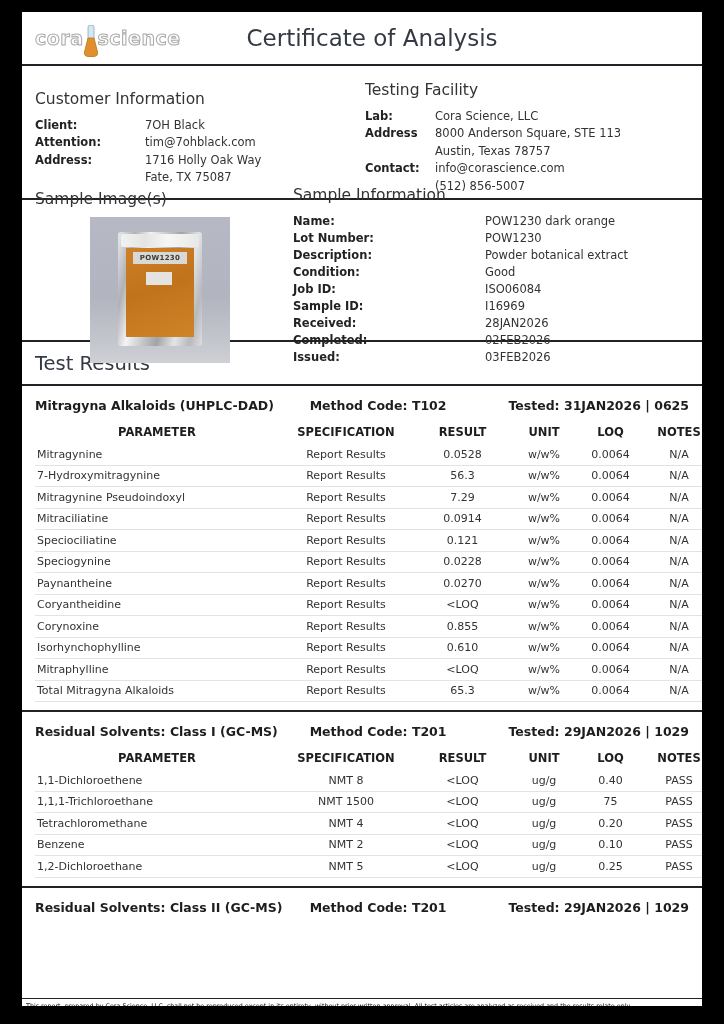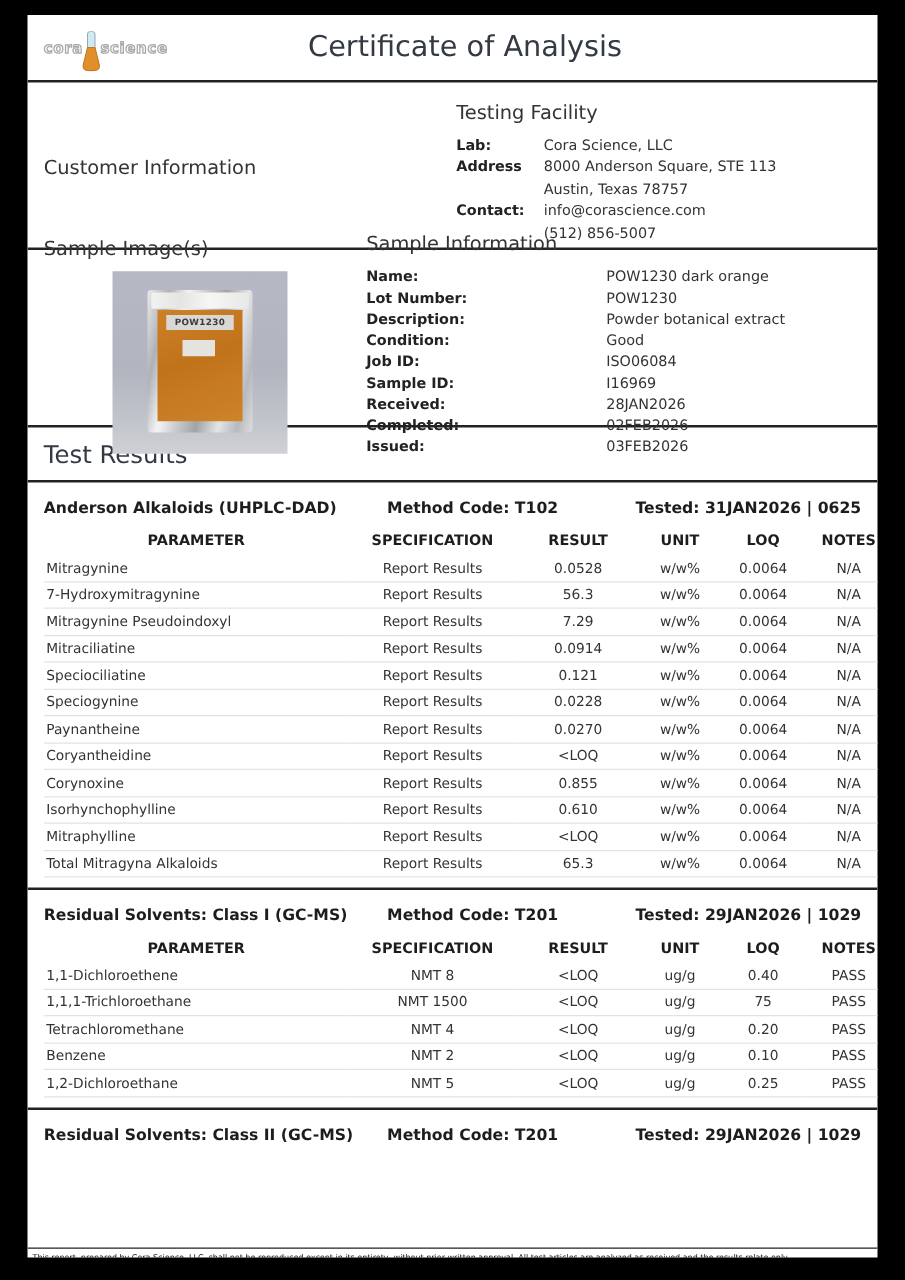--- a/index.html
+++ b/index.html
@@ -11,21 +11,21 @@
     position:absolute;left:22px;top:12px;width:680px;height:994px;
     background:#fff;overflow:hidden;
   }
   
   .header{
     height:54px;border-bottom:2px solid #1f2227;
     display:flex;align-items:center;padding:0 13px;box-sizing:border-box;
   }
   .logo{display:flex;align-items:center;flex:0 0 170px;}
   .logo-text{
-    font-size:12px;font-weight:700;letter-spacing:.5px;color:#fbfbfb;
+    font-size:19px;font-weight:700;letter-spacing:.5px;color:#fbfbfb;
     -webkit-text-stroke:1px #a9a9a9;text-stroke:1px #a9a9a9;
   }
   .logo svg{margin:0 -3px;position:relative;top:4px;}
   .doc-title{
     flex:1;text-align:center;font-size:23px;color:#343a43;
     margin-right:150px; 
   }
   
   .section{border-bottom:2px solid #1f2227;box-sizing:border-box;align-items:center;}
   .info-section{height:134px;display:flex;padding:12px 13px 0 13px;}
@@ -106,20 +106,35 @@
         <path d="M7 13 L3.5 27 Q2.8 31.5 8 31.5 L12 31.5 Q17.2 31.5 16.5 27 L13 13 Z" fill="#e08f2c" stroke="#c07a22" stroke-width="0.8"></path>
       </svg>
       <span class="logo-text">science</span>
     </div>
     <div class="doc-title">Certificate of Analysis</div>
   </div>
 
   <div class="section info-section">
     <div class="info-col-left customer">
       <div class="sec-heading">Customer Information</div>
+      <div>
+          <div class="kv-row">
+            <div class="kv-label">Client:</div>
+            <div class="kv-value">7OH Black</div>
+          </div>
+          <div class="kv-row">
+            <div class="kv-label">Attention:</div>
+            <div class="kv-value">tim@7ohblack.com</div>
+          </div>
+          <div class="kv-row">
+            <div class="kv-label">Address:</div>
+            <div class="kv-value">1716 Holly Oak Way
+Fate, TX 75087</div>
+          </div>
+        </div>
     </div>
     <div class="info-col-right testing">
       <div class="sec-heading">Testing Facility</div>
       <div>
           <div class="kv-row">
             <div class="kv-label">Lab:</div>
             <div class="kv-value">Cora Science, LLC</div>
           </div>
           <div class="kv-row">
             <div class="kv-label">Address</div>
@@ -190,21 +205,21 @@
         </div>
     </div>
   </div>
 
   <div class="section results-band">
     <div class="results-title">Test Results</div>
   </div>
 
   <div class="tsection">
     <div class="tmeta">
-      <span class="t-title">Anderson Alkaloids (UHPLC-DAD)</span>
+      <span class="t-title">Mitragyna Alkaloids (UHPLC-DAD)</span>
       <span class="t-method">Method Code: T102</span>
       <span class="t-tested">Tested: 31JAN2026 | 0625</span>
     </div>
     <table>
       <thead>
           <tr>
             <th class="col-0">PARAMETER</th>
             <th class="col-1">SPECIFICATION</th>
             <th class="col-2">RESULT</th>
             <th class="col-3">UNIT</th>

